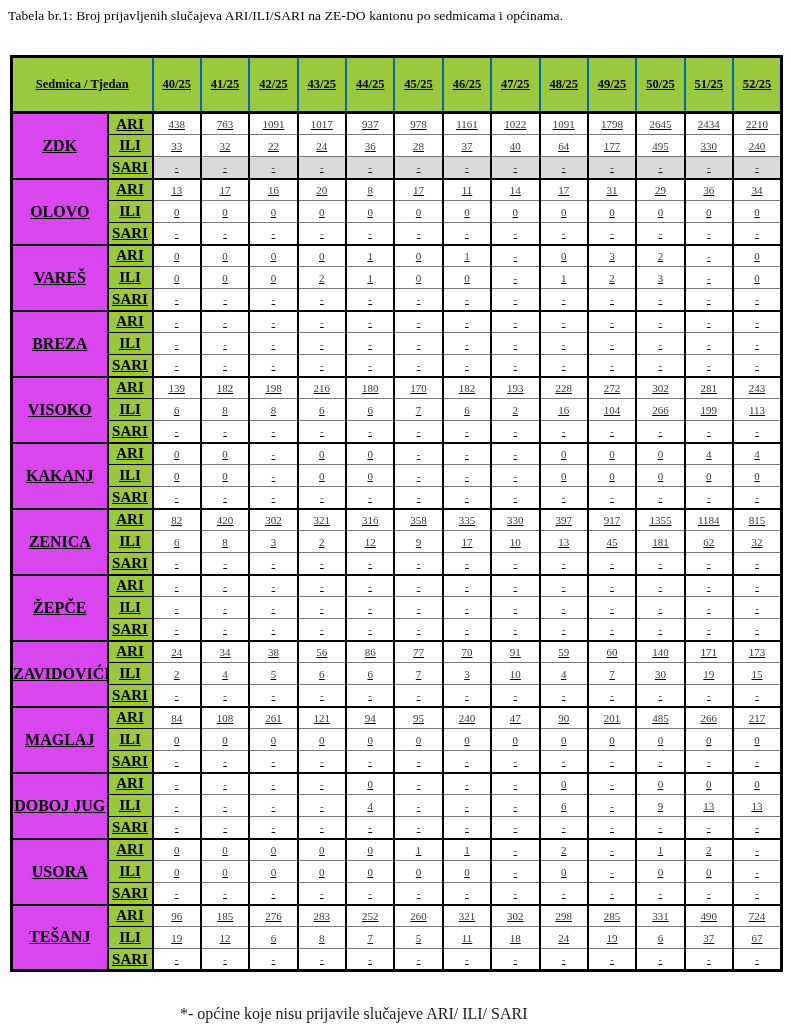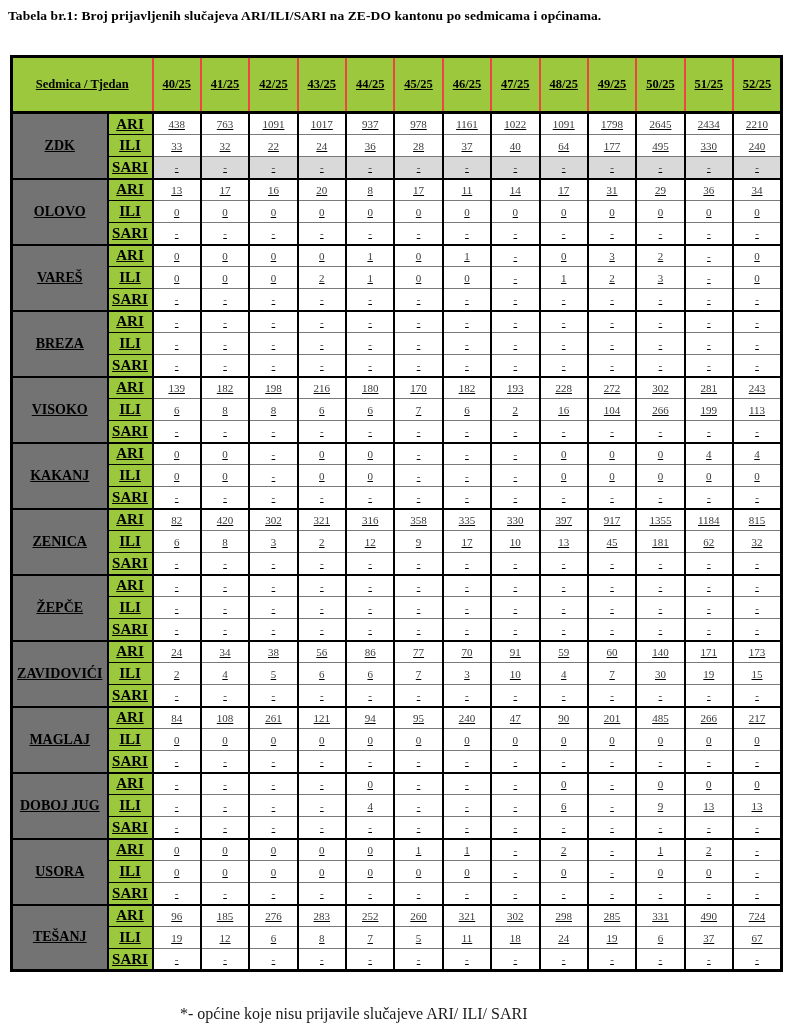--- a/index.html
+++ b/index.html
@@ -9,21 +9,21 @@
     width: 791px;
     height: 1024px;
     font-family: "Liberation Serif", serif;
     position: relative;
   }
   .title {
     position: absolute;
     left: 8px;
     top: 8px;
     font-size: 13.5px;
-    font-weight: bold;
+    font-weight: normal;
     color: #000000;
     letter-spacing: 0.1px;
   }
   #report-table {
     position: absolute;
     left: 10px;
     top: 55px;
     width: 773px;
     border-collapse: collapse;
     table-layout: fixed;
@@ -39,26 +39,26 @@
     overflow: hidden;
   }
   
   .corner, .week {
     background: #9bc83c;
     font-weight: bold;
     color: #000000;
     border-bottom: 3px solid #000000;
   }
   .corner { font-size: 12.5px; }
-  .week { font-size: 12.5px; border-left: 2px solid #ef4444; }
+  .week { font-size: 12.5px; border-left: 2px solid #0369a1; }
   
   .muni {
-    background: #737373;
+    background: #d946ef;
     font-weight: bold;
-    font-size: 14px;
+    font-size: 16px;
     color: #000000;
   }
   .sub {
     background: #9bc83c;
     font-weight: bold;
     font-size: 15px;
     color: #000000;
     border-left: 2px solid #000000;
   }
   

